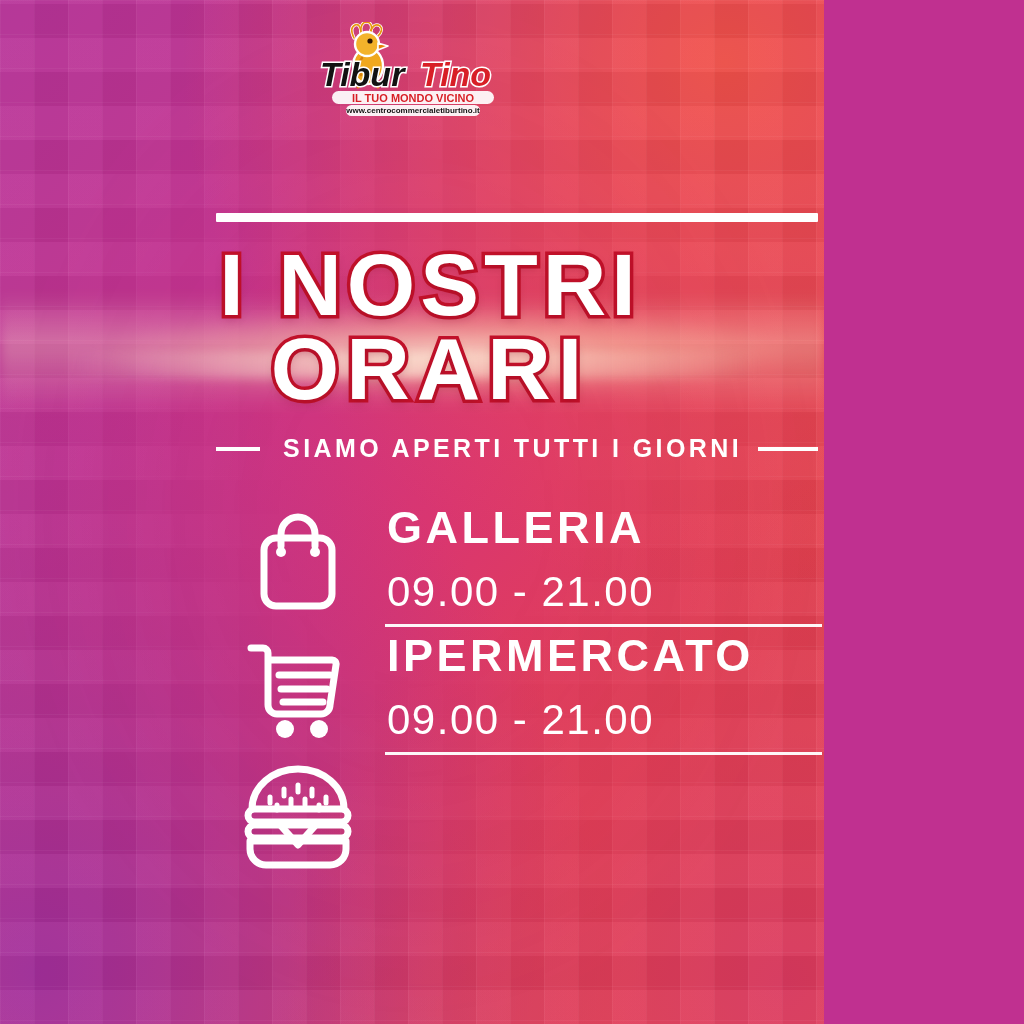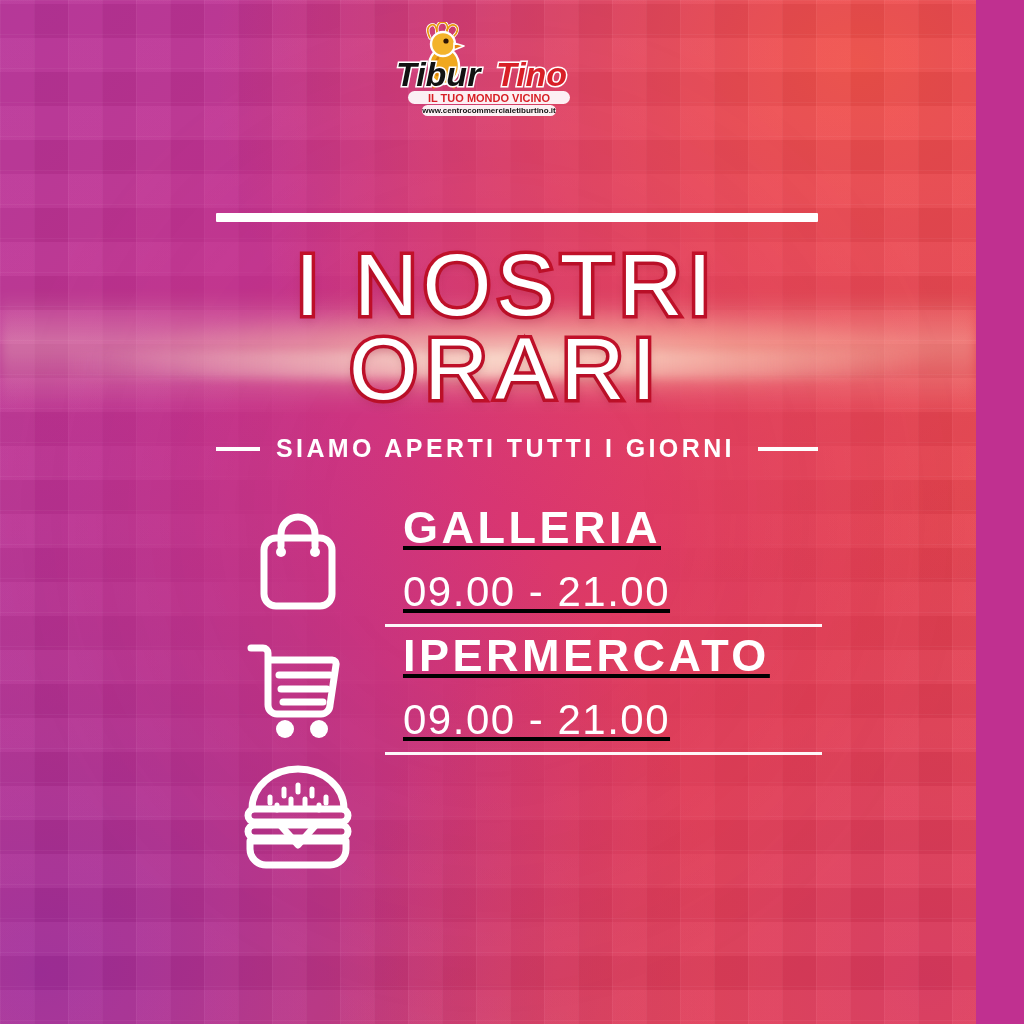--- a/index.html
+++ b/index.html
@@ -5,21 +5,21 @@
   * { margin:0; padding:0; box-sizing:border-box; }
   html,body { width:1024px; height:1024px; overflow:hidden; }
   body {
     font-family:"Liberation Sans", sans-serif;
     background:#c03090;
     position:relative;
   }
 
   
   #poster {
-    position:absolute; inset:0; width:976px; height:1024px; overflow:hidden;
+    position:absolute; inset:0; width:824px; height:1024px; overflow:hidden;
     background:
       radial-gradient(120% 95% at 88% 6%,  #f2514a 0%, rgba(242,81,74,0) 55%),
       radial-gradient(110% 90% at 95% 96%, #dc3a60 0%, rgba(220,58,96,0) 55%),
       radial-gradient(120% 105% at 4% 95%, #a32f9c 0%, rgba(163,47,156,0) 58%),
       linear-gradient(128deg, #b8349a 0%, #c4338f 26%, #d93670 52%, #e5414f 76%, #ef4a46 100%);
   }
   
   .mosaic {
     position:absolute; inset:0;
     background-image:
@@ -61,46 +61,45 @@
   .logo-svg { display:block; margin:0 auto; }
 
   
   .rule-top {
     position:absolute; left:216px; top:213px; width:602px; height:9px;
     background:#fff; border-radius:1px;
   }
   .headline {
     position:absolute; left:0; right:0; top:243px; text-align:center;
     color:#fff;
-    font-size:88px; line-height:.96; font-weight:normal;
+    font-size:88px; line-height:.96; font-weight:bold;
     letter-spacing:5px;
     -webkit-text-stroke:7px #c3112a;
     paint-order:stroke fill;
     text-shadow:0 4px 10px rgba(120,10,30,.25);
     padding-left:36px;
   }
   .headline .l2 { display:block; letter-spacing:7px; }
 
   .subrow {
     position:absolute; left:216px; top:434px; width:602px;
     display:flex; align-items:center; gap:16px;
   }
   .subrow .dash { flex:0 0 44px; height:4px; background:#fff; }
   .subrow .dash.right { flex:0 0 60px; }
   .subtitle {
-    flex:1 1 auto; text-align:left; color:#fff;
+    flex:1 1 auto; text-align:right; color:#fff;
     font-size:25px; font-weight:bold; letter-spacing:3.4px; white-space:nowrap;
   }
 
   
   .rows { position:absolute; left:210px; top:496px; width:612px; }
   .row {
-    position:relative; display:flex; align-items:center; gap:16px;
+    position:relative; display:flex; align-items:center; gap:0;
     height:128px;
-    text-decoration:underline;
   }
   .row + .row::before {
     content:""; position:absolute; left:175px; right:0; top:0;
     height:3px; background:#fff; opacity:.96;
   }
   .ico {
     flex:0 0 175px; height:110px;
     display:flex; align-items:center; justify-content:center;
   }
   .ico svg { display:block; }

